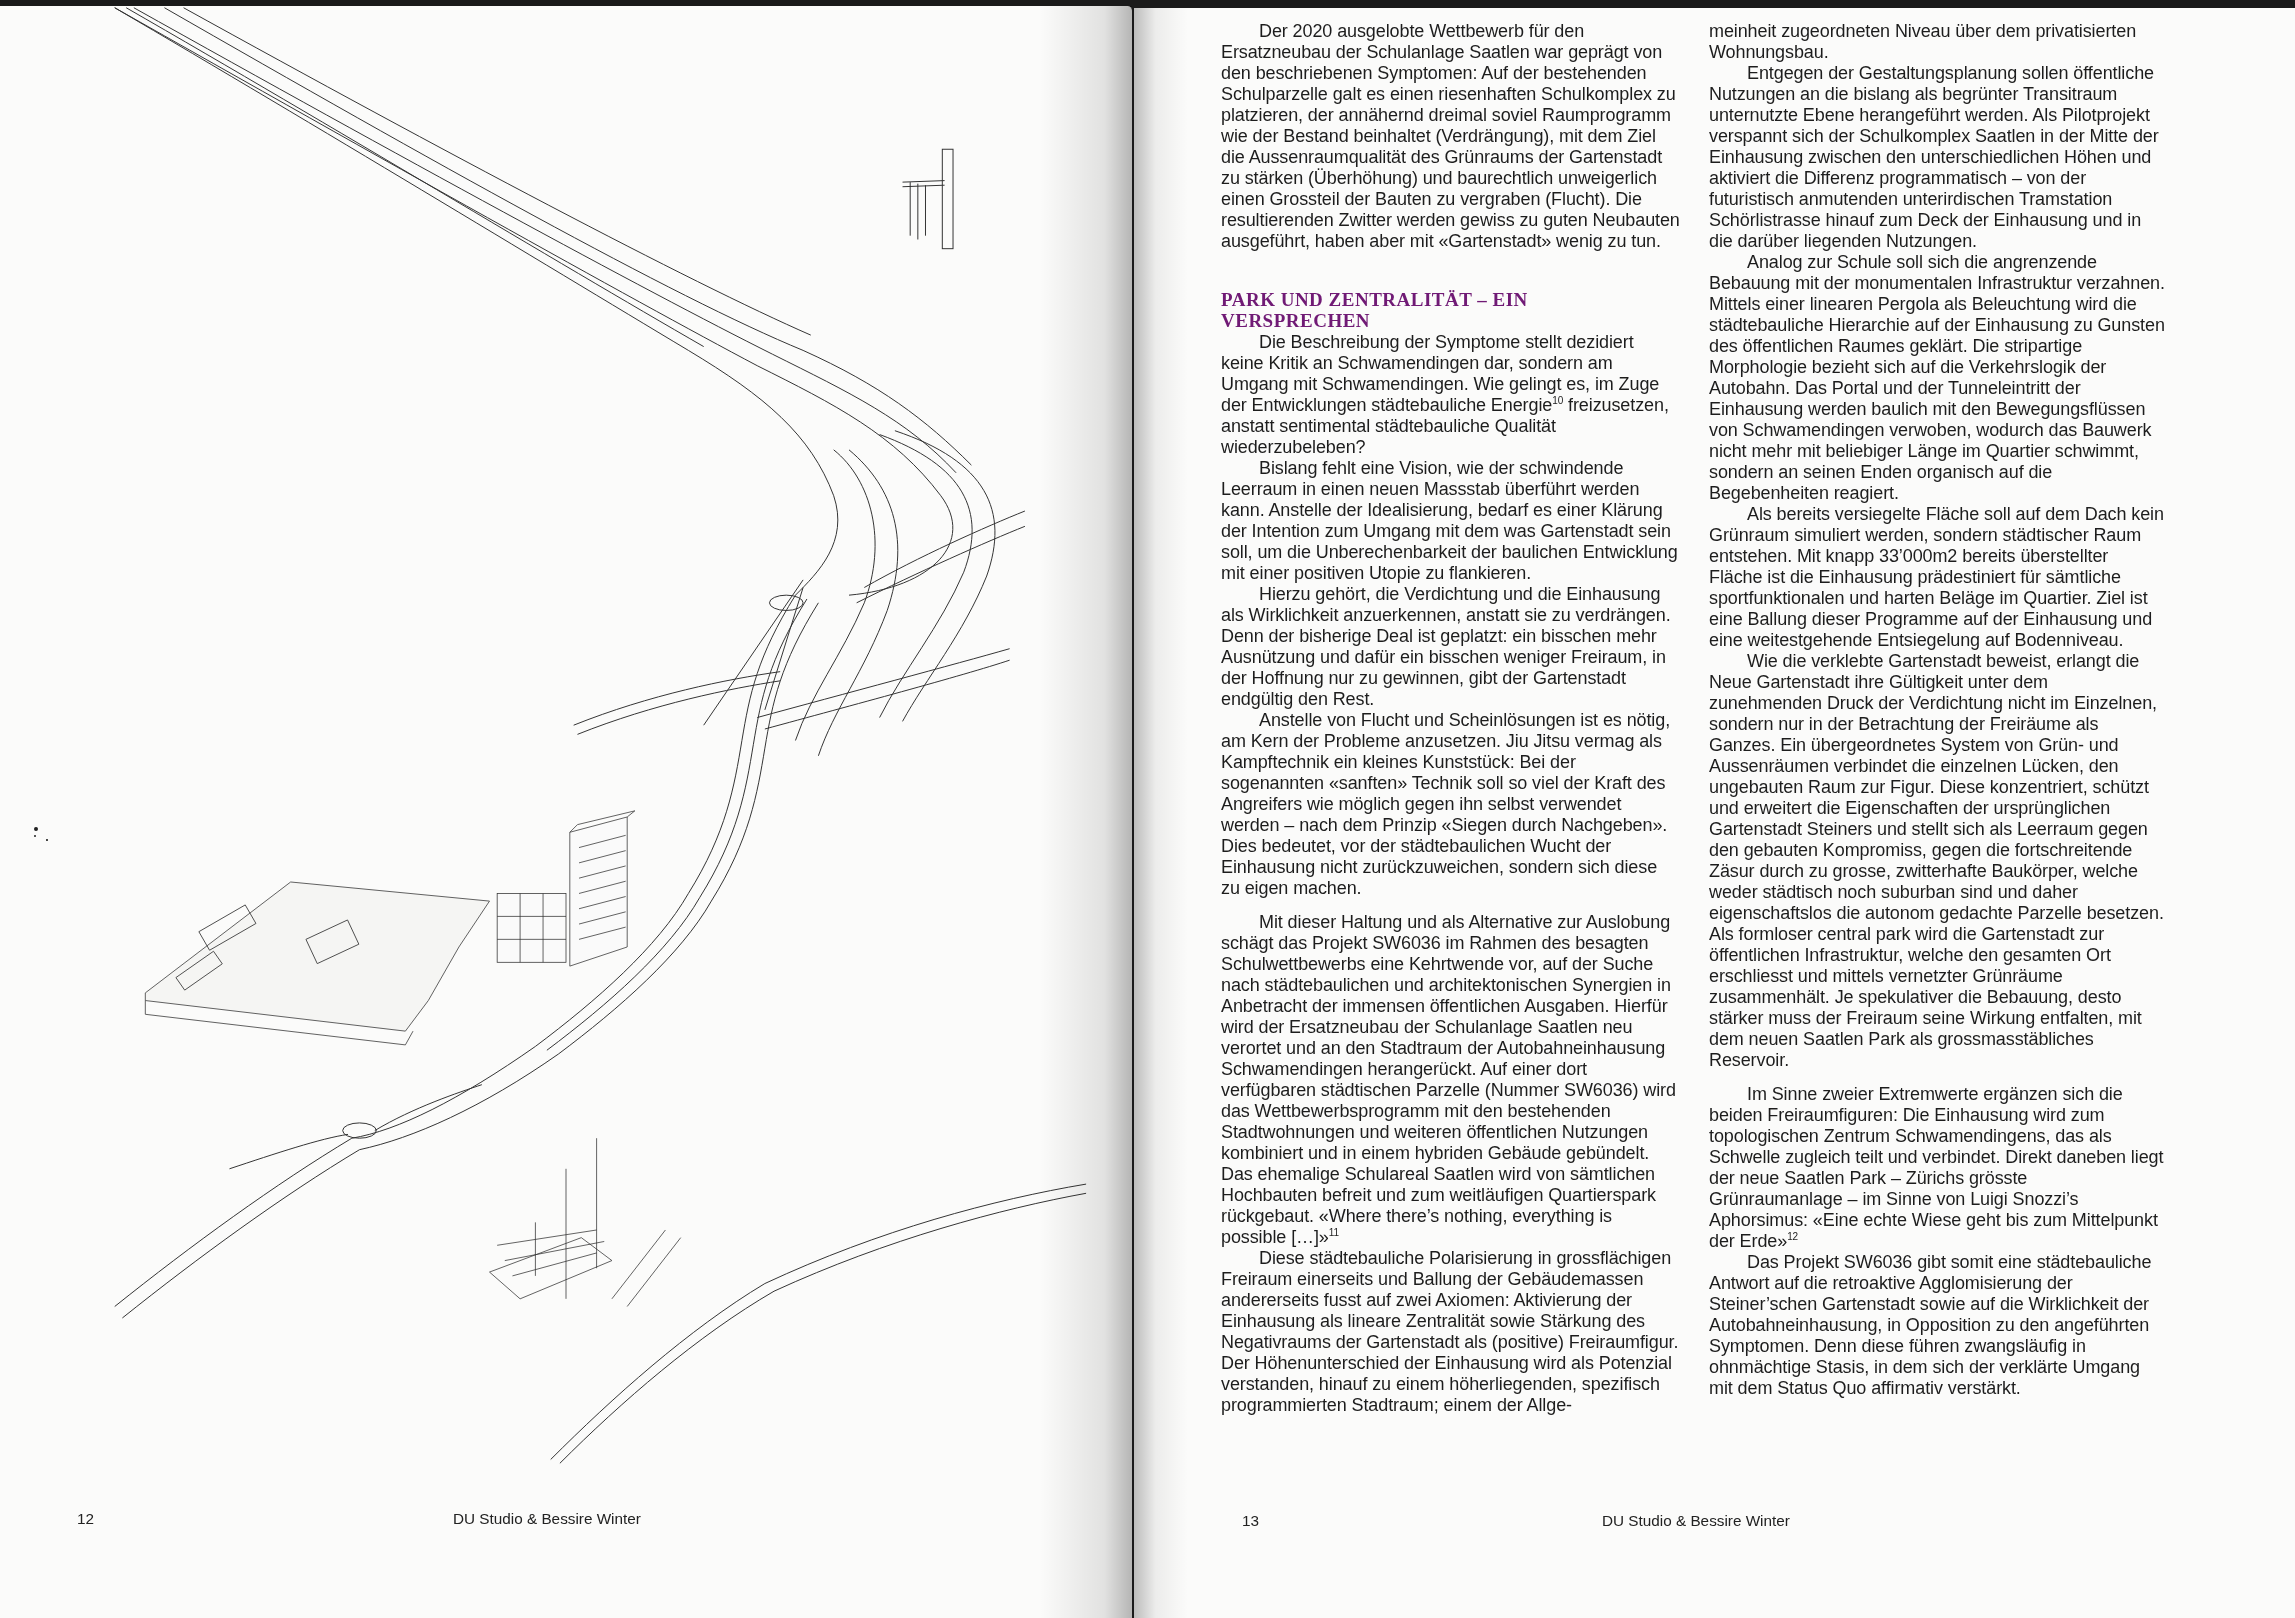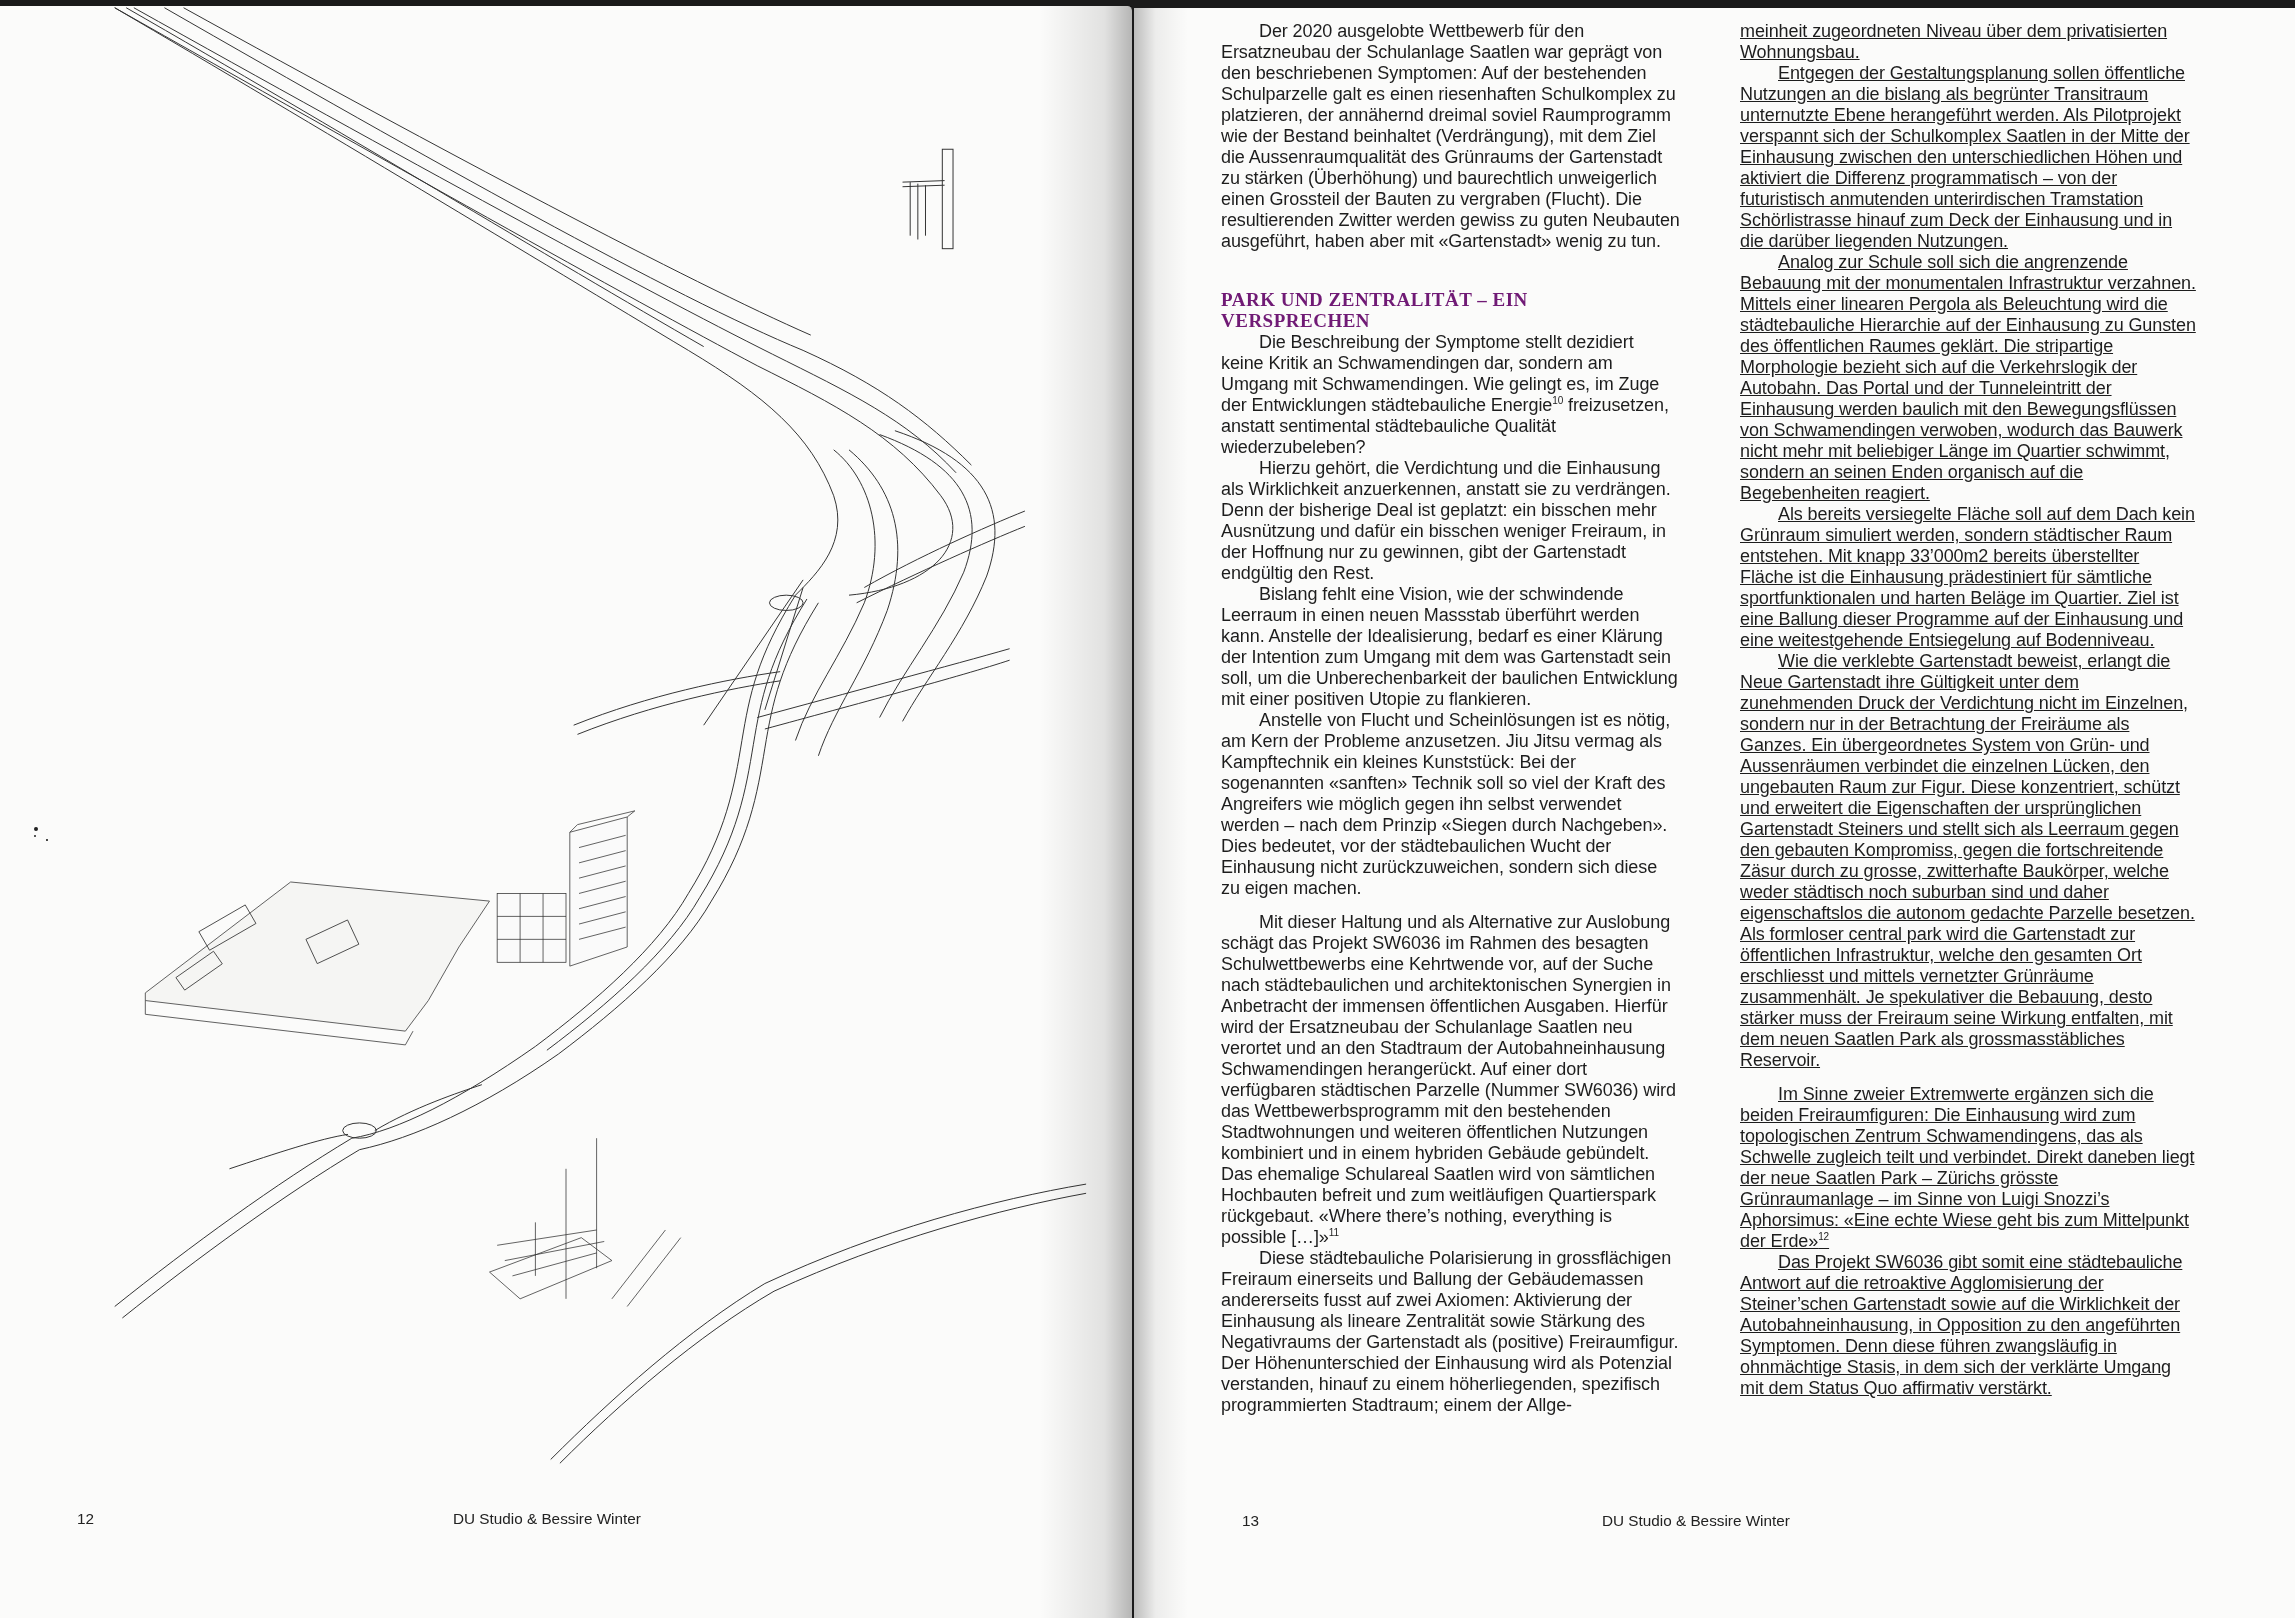--- a/index.html
+++ b/index.html
@@ -24,21 +24,21 @@
     position: absolute; top: 0; left: 0; width: 54px; height: 100%;
     background: linear-gradient(to right, rgba(0,0,0,0.25), rgba(0,0,0,0.06) 40%, rgba(0,0,0,0));
   }
   .drawing { position: absolute; left: 0; top: 0; width: 1132px; height: 1612px; }
   .col {
     position: absolute; top: 13.8px; width: 459px;
     font-size: 18px; line-height: 21px; color: #1d1d1d;
     letter-spacing: -0.1px;
   }
   .col-1 { left: 87px; }
-  .col-2 { left: 606px; width: 456px; text-decoration: underline; }
+  .col-2 { left: 575px; width: 456px; }
   .col p { margin: 0; text-indent: 0; }
   .col p.indent { text-indent: 38px; }
   .col p.gap2 { margin-top: 13px; }
   .heading {
     font-family: "Liberation Serif", serif; font-size: 19px; letter-spacing: 0.5px;
     margin: 38px 0 0 0; color: #701a75; line-height: 20.7px;
   }
   sup { font-size: 10px; line-height: 0; vertical-align: 6.9px; }
   .folio {
     position: absolute; top: 1504px; font-size: 15.3px; color: #222;
@@ -131,22 +131,22 @@
 
   <div class="page page-right">
     <div class="gutter-shadow-right"></div>
 
     <div class="col col-1">
       <p class="indent">Der 2020 ausgelobte Wettbewerb für den Ersatzneubau der Schulanlage Saatlen war geprägt von den beschriebenen Symptomen: Auf der bestehenden Schulparzelle galt es einen riesenhaften Schulkomplex zu platzieren, der annähernd dreimal soviel Raumprogramm wie der Bestand beinhaltet (Verdrängung), mit dem Ziel die Aussenraumqualität des Grünraums der Gartenstadt zu stärken (Überhöhung) und baurechtlich unweigerlich einen Grossteil der Bauten zu vergraben (Flucht). Die resultierenden Zwitter werden gewiss zu guten Neubauten ausgeführt, haben aber mit «Gartenstadt» wenig zu tun.</p>
 
       <h2 class="heading">PARK UND ZENTRALITÄT – EIN VERSPRECHEN</h2>
 
       <p class="indent"><span>Die Beschreibung der Symptome stellt dezidiert keine Kritik an Schwamendingen dar, sondern am Umgang mit Schwamendingen. Wie gelingt es, im Zuge der Entwicklungen städtebauliche Energie</span><sup>10</sup><span> freizusetzen, anstatt sentimental städtebauliche Qualität wiederzubeleben?</span></p>
+      <p class="indent">Bislang fehlt eine Vision, wie der schwindende Leerraum in einen neuen Massstab überführt werden kann. Anstelle der Idealisierung, bedarf es einer Klärung der Intention zum Umgang mit dem was Gartenstadt sein soll, um die Unberechenbarkeit der baulichen Entwicklung mit einer positiven Utopie zu flankieren.</p>
       <p class="indent">Hierzu gehört, die Verdichtung und die Einhausung als Wirklichkeit anzuerkennen, anstatt sie zu verdrängen. Denn der bisherige Deal ist geplatzt: ein bisschen mehr Ausnützung und dafür ein bisschen weniger Freiraum, in der Hoffnung nur zu gewinnen, gibt der Gartenstadt endgültig den Rest.</p>
-      <p class="indent">Bislang fehlt eine Vision, wie der schwindende Leerraum in einen neuen Massstab überführt werden kann. Anstelle der Idealisierung, bedarf es einer Klärung der Intention zum Umgang mit dem was Gartenstadt sein soll, um die Unberechenbarkeit der baulichen Entwicklung mit einer positiven Utopie zu flankieren.</p>
       <p class="indent">Anstelle von Flucht und Scheinlösungen ist es nötig, am Kern der Probleme anzusetzen. Jiu Jitsu vermag als Kampftechnik ein kleines Kunststück: Bei der sogenannten «sanften» Technik soll so viel der Kraft des Angreifers wie möglich gegen ihn selbst verwendet werden – nach dem Prinzip «Siegen durch Nachgeben». Dies bedeutet, vor der städtebaulichen Wucht der Einhausung nicht zurückzuweichen, sondern sich diese zu eigen machen.</p>
       <p class="indent gap2"><span>Mit dieser Haltung und als Alternative zur Auslobung schägt das Projekt SW6036 im Rahmen des besagten Schulwettbewerbs eine Kehrtwende vor, auf der Suche nach städtebaulichen und architektonischen Synergien in Anbetracht der immensen öffentlichen Ausgaben. Hierfür wird der Ersatzneubau der Schulanlage Saatlen neu verortet und an den Stadtraum der Autobahneinhausung Schwamendingen herangerückt. Auf einer dort verfügbaren städtischen Parzelle (Nummer SW6036) wird das Wettbewerbsprogramm mit den bestehenden Stadtwohnungen und weiteren öffentlichen Nutzungen kombiniert und in einem hybriden Gebäude gebündelt. Das ehemalige Schulareal Saatlen wird von sämtlichen Hochbauten befreit und zum weitläufigen Quartierspark rückgebaut. «Where there’s nothing, everything is possible […]»</span><sup>11</sup></p>
       <p class="indent">Diese städtebauliche Polarisierung in grossflächigen Freiraum einerseits und Ballung der Gebäudemassen andererseits fusst auf zwei Axiomen: Aktivierung der Einhausung als lineare Zentralität sowie Stärkung des Negativraums der Gartenstadt als (positive) Freiraumfigur. Der Höhenunterschied der Einhausung wird als Potenzial verstanden, hinauf zu einem höherliegenden, spezifisch programmierten Stadtraum; einem der Allge-</p>
     </div>
 
     <div class="col col-2">
       <p>meinheit zugeordneten Niveau über dem privatisierten Wohnungsbau.</p>
       <p class="indent">Entgegen der Gestaltungsplanung sollen öffentliche Nutzungen an die bislang als begrünter Transitraum unternutzte Ebene herangeführt werden. Als Pilotprojekt verspannt sich der Schulkomplex Saatlen in der Mitte der Einhausung zwischen den unterschiedlichen Höhen und aktiviert die Differenz programmatisch – von der futuristisch anmutenden unterirdischen Tramstation Schörlistrasse hinauf zum Deck der Einhausung und in die darüber liegenden Nutzungen.</p>
       <p class="indent">Analog zur Schule soll sich die angrenzende Bebauung mit der monumentalen Infrastruktur verzahnen. Mittels einer linearen Pergola als Beleuchtung wird die städtebauliche Hierarchie auf der Einhausung zu Gunsten des öffentlichen Raumes geklärt. Die stripartige Morphologie bezieht sich auf die Verkehrslogik der Autobahn. Das Portal und der Tunneleintritt der Einhausung werden baulich mit den Bewegungsflüssen von Schwamendingen verwoben, wodurch das Bauwerk nicht mehr mit beliebiger Länge im Quartier schwimmt, sondern an seinen Enden organisch auf die Begebenheiten reagiert.</p>
       <p class="indent">Als bereits versiegelte Fläche soll auf dem Dach kein Grünraum simuliert werden, sondern städtischer Raum entstehen. Mit knapp 33’000m2 bereits überstellter Fläche ist die Einhausung prädestiniert für sämtliche sportfunktionalen und harten Beläge im Quartier. Ziel ist eine Ballung dieser Programme auf der Einhausung und eine weitestgehende Entsiegelung auf Bodenniveau.</p>

